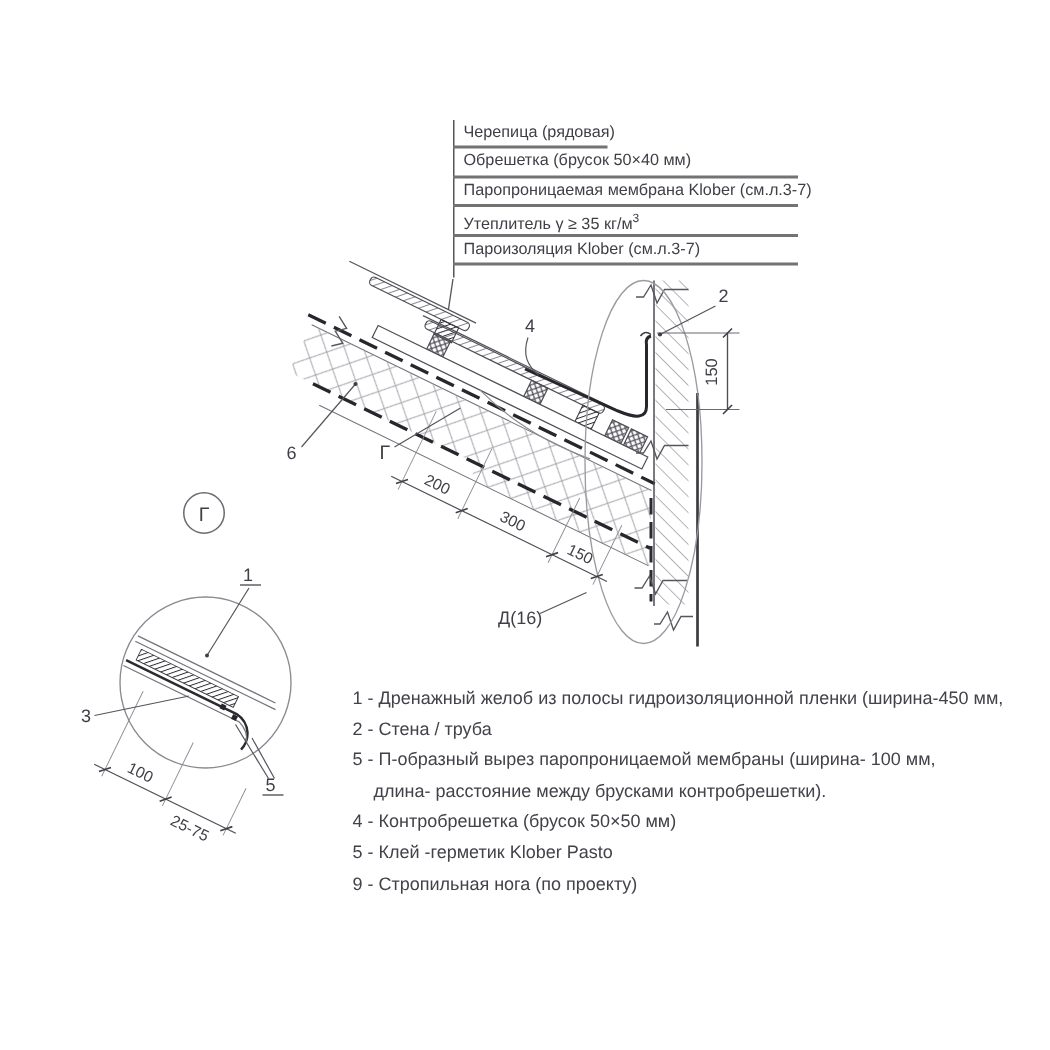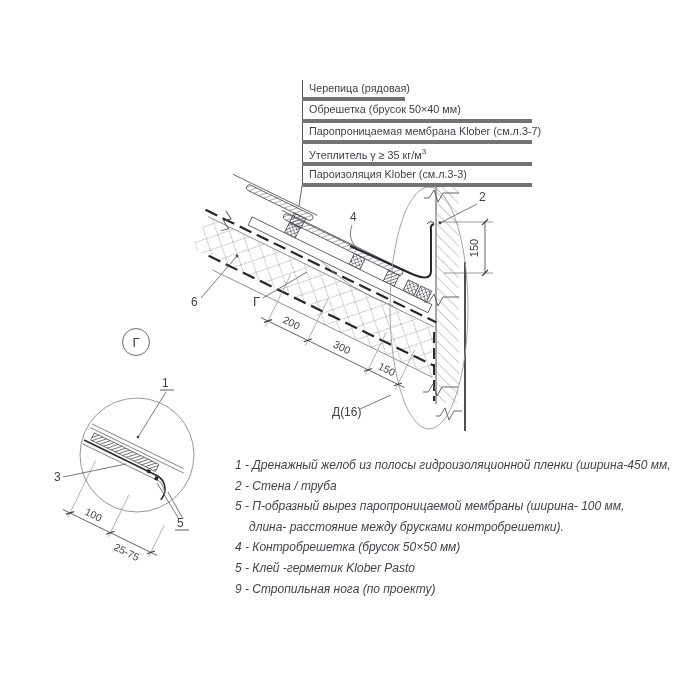--- a/index.html
+++ b/index.html
@@ -2,26 +2,26 @@
 <html><head>
 <meta charset="utf-8">
 <style>
   html,body{margin:0;padding:0;background:#fff;}
   #page{position:relative;width:700px;height:700px;background:#ffffff;overflow:hidden;
         font-family:"Liberation Sans",sans-serif;color:#42424a;}
   #drawing-svg{position:absolute;left:0;top:0;}
   
   #spec-table{position:absolute;left:302px;top:80px;width:230px;}
   .spec-row{position:relative;height:17.4px;font-size:10.8px;line-height:16px;
-            padding-left:7px;border-bottom:4px solid #737373;white-space:nowrap;color:#3f3f47;}
+            padding-left:7px;border-bottom:2px solid #737373;white-space:nowrap;color:#3f3f47;}
   .spec-row.short{width:96px;}
   .spec-row sup{font-size:8px;}
   #spec-border{position:absolute;left:302px;top:80px;height:105px;width:0;border-left:1px solid #55555c;}
   
-  #legend{position:absolute;left:235px;top:455px;width:440px;font-size:12px;line-height:20.6px;color:#42424a;font-style:italic;}
+  #legend{position:absolute;left:235px;top:455px;width:440px;font-size:12px;line-height:20.6px;color:#42424a;}
   .legend-line{white-space:nowrap;}
   .legend-line.indent{padding-left:14px;}
   svg text{font-family:"Liberation Sans",sans-serif;fill:#3f3f47;}
 </style>
 </head>
 <body>
 
 <div id="page">
 
   <svg id="drawing-svg" width="700" height="700" viewBox="0 0 700 700">
@@ -180,21 +180,21 @@
       </g>
     </g>
   </svg>
 
   <div id="spec-border"></div>
   <div id="spec-table">
     <div class="spec-row short"><span>Черепица (рядовая)</span></div>
     <div class="spec-row"><span>Обрешетка (брусок 50×40 мм)</span></div>
     <div class="spec-row"><span>Паропроницаемая мембрана Klober (см.л.3-7)</span></div>
     <div class="spec-row"><span>Утеплитель γ ≥  35 кг/м</span><sup>3</sup></div>
-    <div class="spec-row"><span>Пароизоляция Klober (см.л.3-3)</span></div>
+    <div class="spec-row"><span>Пароизоляция Klober (см.л.3-7)</span></div>
   </div>
 
   <div id="legend">
     <div class="legend-line">1 - Дренажный желоб из полосы гидроизоляционной пленки (ширина-450 мм,</div>
     <div class="legend-line">2 - Стена / труба</div>
     <div class="legend-line">5 - П-образный вырез паропроницаемой мембраны (ширина- 100 мм,</div>
     <div class="legend-line indent">длина- расстояние между брусками контробрешетки).</div>
     <div class="legend-line">4 - Контробрешетка (брусок 50×50 мм)</div>
     <div class="legend-line">5 - Клей -герметик Klober Pasto</div>
     <div class="legend-line">9 - Стропильная нога (по проекту)</div>

